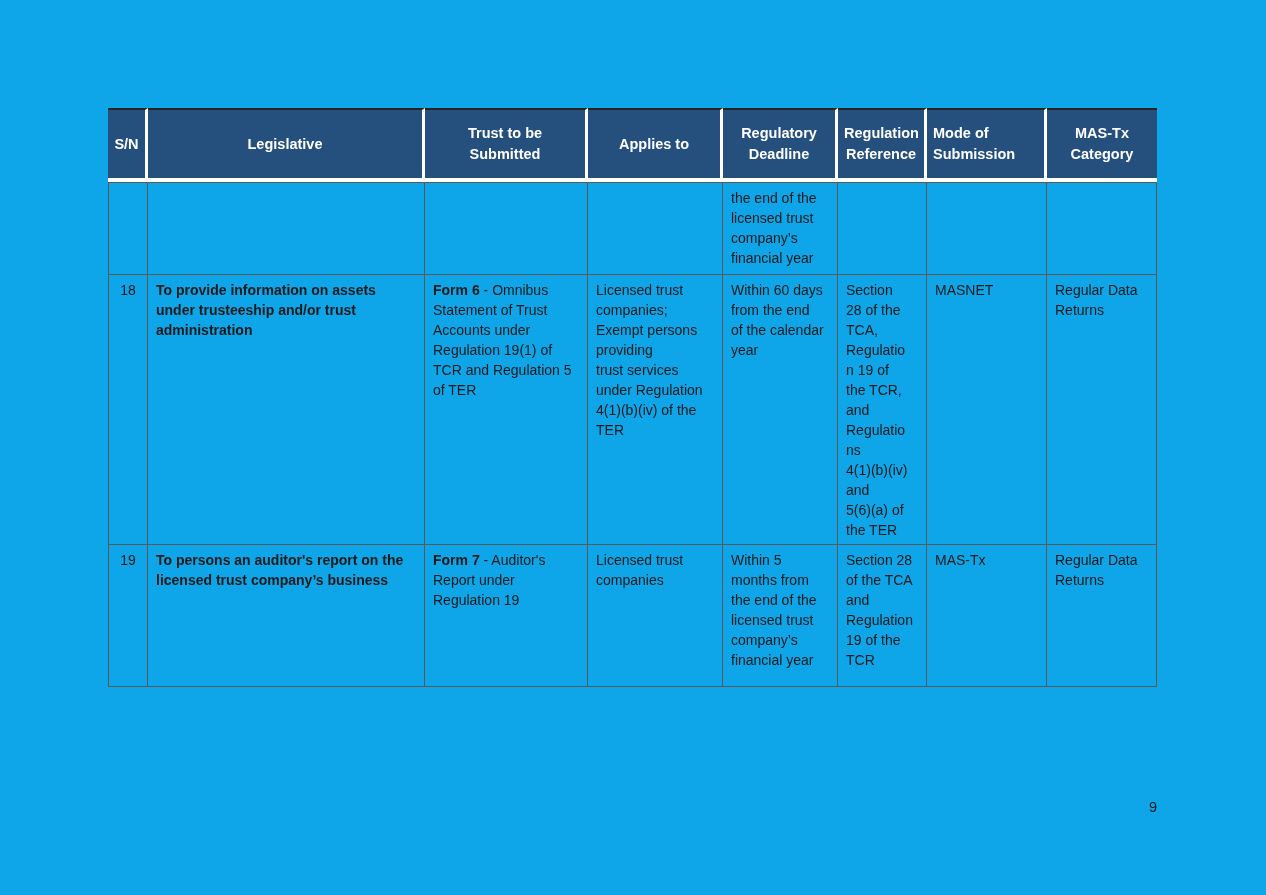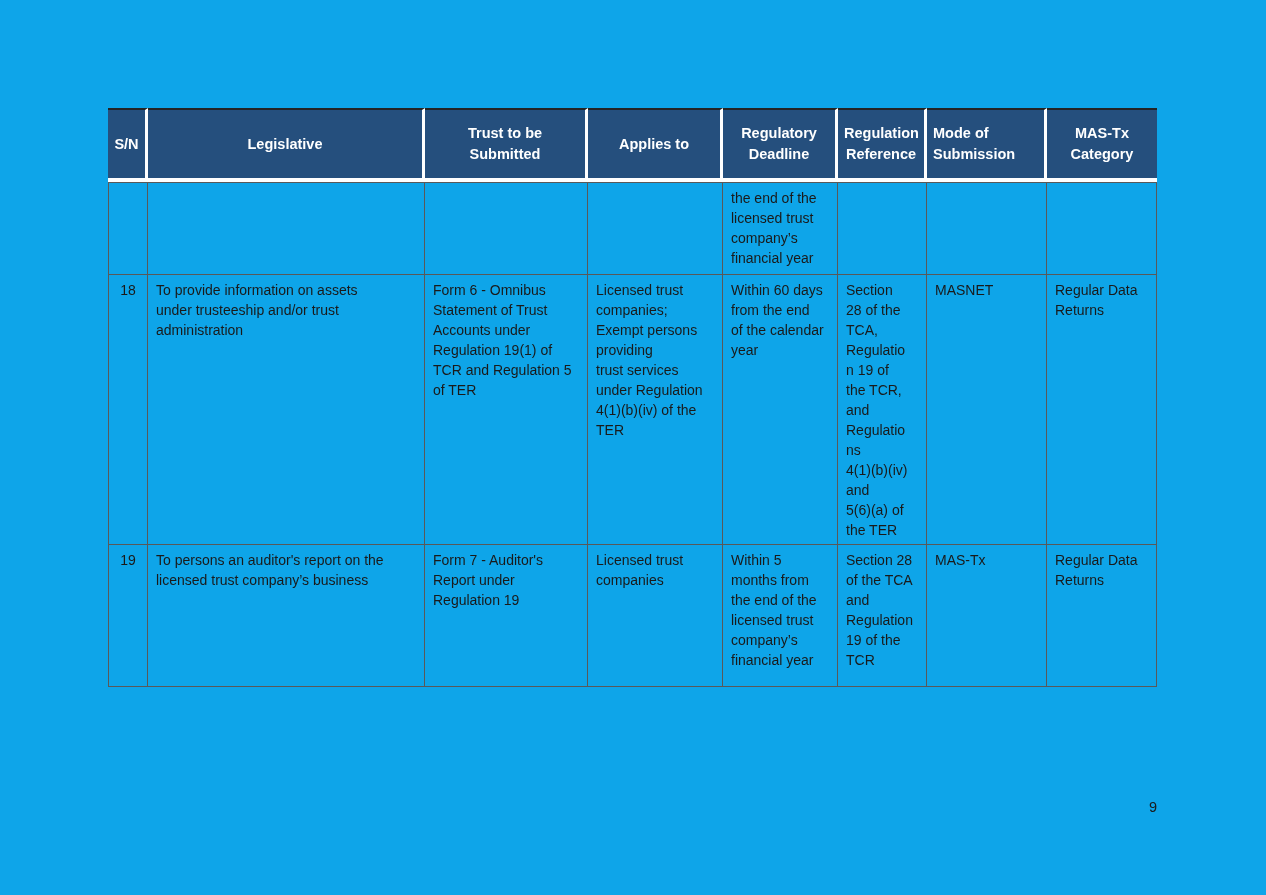--- a/index.html
+++ b/index.html
@@ -51,22 +51,22 @@
     color: #1a1a1a;
     vertical-align: top;
     text-align: left;
     padding: 5px 8px 4px 8px;
     border-right: 1px solid #595959;
     border-bottom: 1px solid #595959;
   }
   td:first-child { border-left: 1px solid #595959; }
   tbody tr:first-child td { border-top: 1px solid #595959; }
   td.sn { text-align: center; padding-left: 2px; padding-right: 2px; }
-  td.req { font-weight: normal; }
-  span.b { font-weight: normal; }
+  td.req { font-weight: bold; }
+  span.b { font-weight: bold; }
   tr.row-partial { height: 93px; }
   tr.row-18 { height: 269px; margin-left: 12px; }
   tr.row-19 { height: 142px; }
   .page-number {
     position: absolute;
     top: 799px;
     left: 1100px;
     width: 57px;
     text-align: right;
     font-size: 14.5px;

